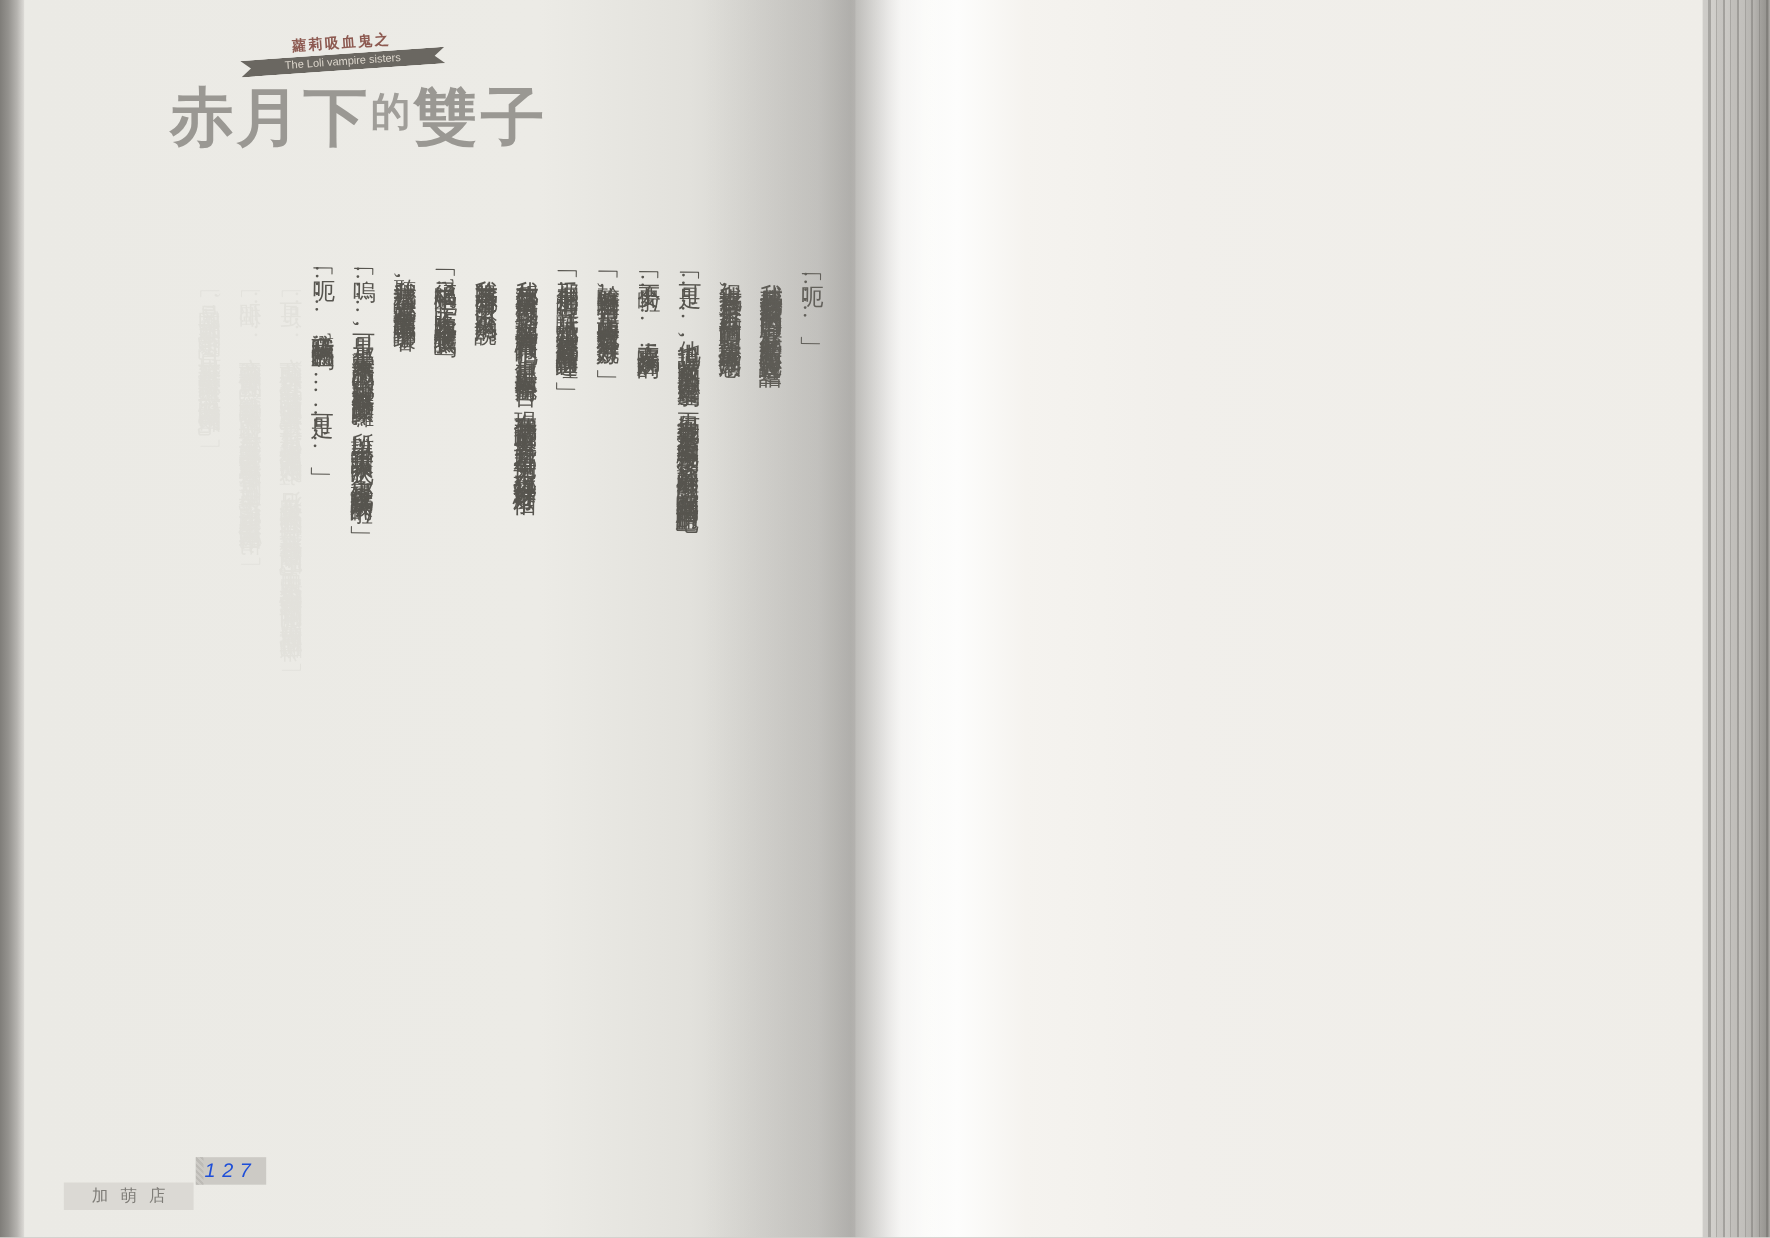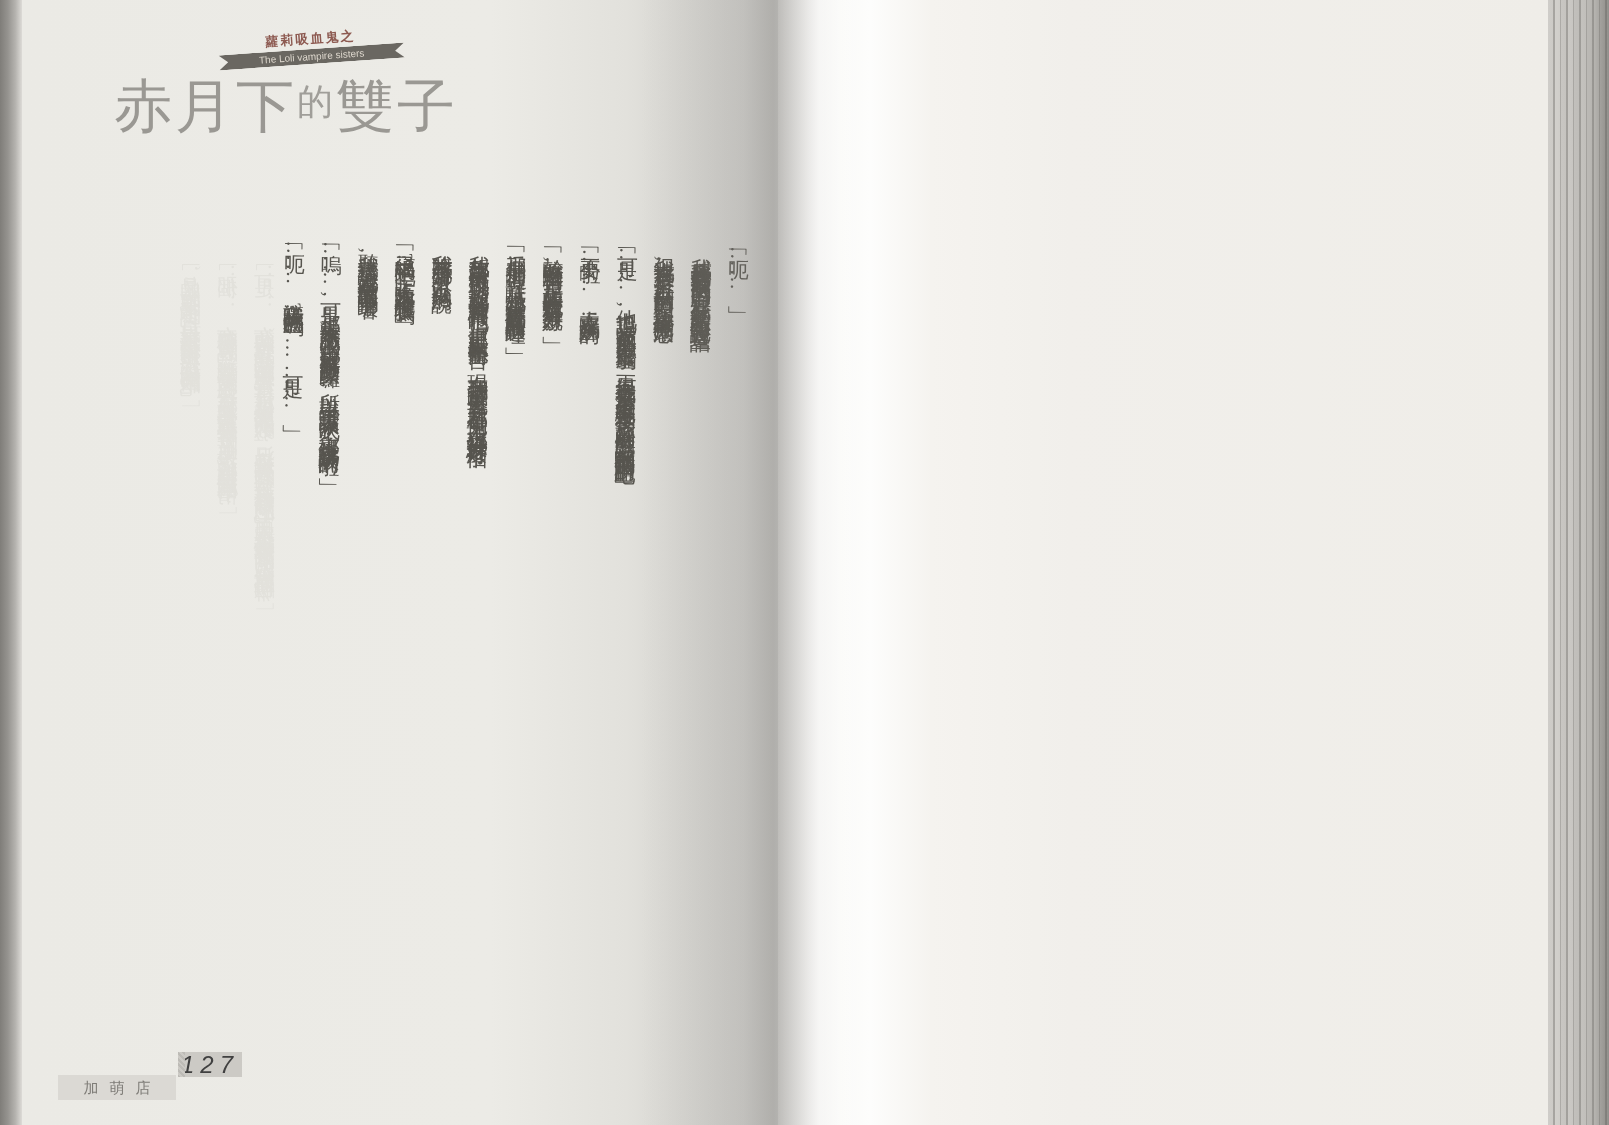--- a/index.html
+++ b/index.html
@@ -33,29 +33,29 @@
   .ghost-vtext p{margin:0;text-indent:2em;}
   .ghost-left{left:150px;top:215px;width:556px;height:820px;}
 
   
   .brand{position:absolute;left:92px;top:30px;}
   .ribbon{width:186px;margin-left:104px;transform:rotate(-4deg);}
   .ribbon-zh{color:#8d5a51;font-size:13px;letter-spacing:2px;text-align:center;font-weight:bold;}
   .ribbon-en{margin-top:1px;background:#6a6761;color:#ddd7cd;font-size:10px;line-height:15px;
     text-align:center;font-family:"Liberation Sans",sans-serif;
     clip-path:polygon(0 0,100% 0,95% 50%,100% 100%,0 100%,5% 50%);}
-  .title{margin-top:4px;font-size:58px;font-weight:normal;color:#9a9893;letter-spacing:3px;white-space:nowrap;}
+  .title{margin-top:4px;font-size:58px;font-weight:bold;color:#9a9893;letter-spacing:3px;white-space:nowrap;margin-left:40px;}
   .title .t-small{font-size:36px;vertical-align:12px;color:#a09e99;}
 
   
   .imprint-bar{position:absolute;left:36px;top:1052px;width:118px;height:25px;background:#dbd9d4;
     color:#7e7c77;font-size:15px;letter-spacing:11px;text-indent:11px;text-align:center;line-height:25px;
     font-family:"Liberation Sans",sans-serif;margin-top:23px;}
   .pagenum-left-box{position:absolute;left:156px;top:1052px;width:64px;height:25px;background:#cccac5;
-    color:#404040;font-style:italic;font-size:24px;letter-spacing:6px;text-align:center;line-height:25px;
+    color:#1d4ed8;font-style:italic;font-size:18px;letter-spacing:6px;text-align:center;line-height:25px;
     font-family:"Liberation Sans",sans-serif;}
   .pagenum-left-box::before{content:"";position:absolute;left:0;top:0;width:7px;height:25px;
     background:repeating-linear-gradient(45deg,#bdbbb6 0 2px,#cccac5 2px 4px);}
 
   
   .gutter{position:absolute;left:640px;top:0;width:230px;height:1125px;pointer-events:none;
     background:linear-gradient(90deg,rgba(150,148,144,0) 0%,rgba(150,148,144,.18) 45%,
       rgba(130,128,124,.32) 58%,rgba(255,255,255,.35) 78%,rgba(255,255,255,0) 100%);}
 </style>
 </head>

